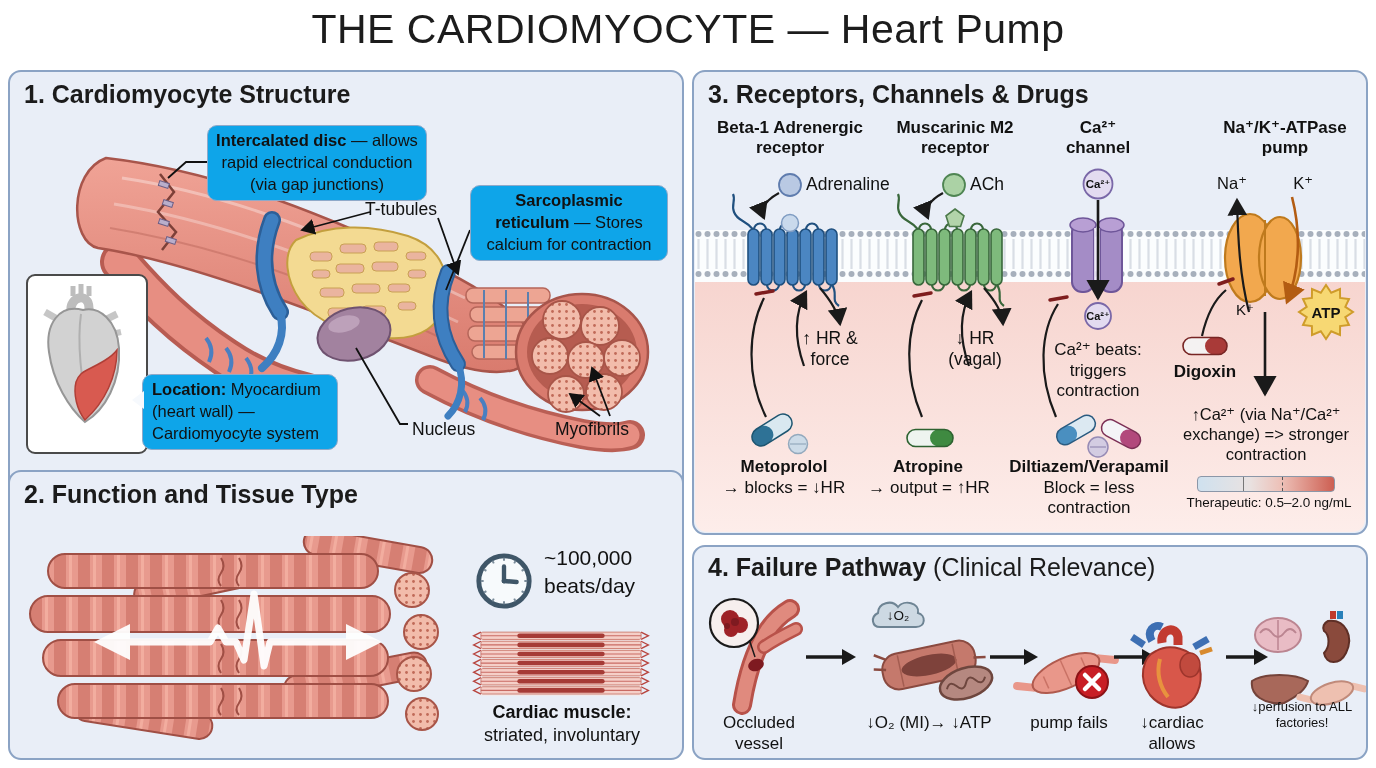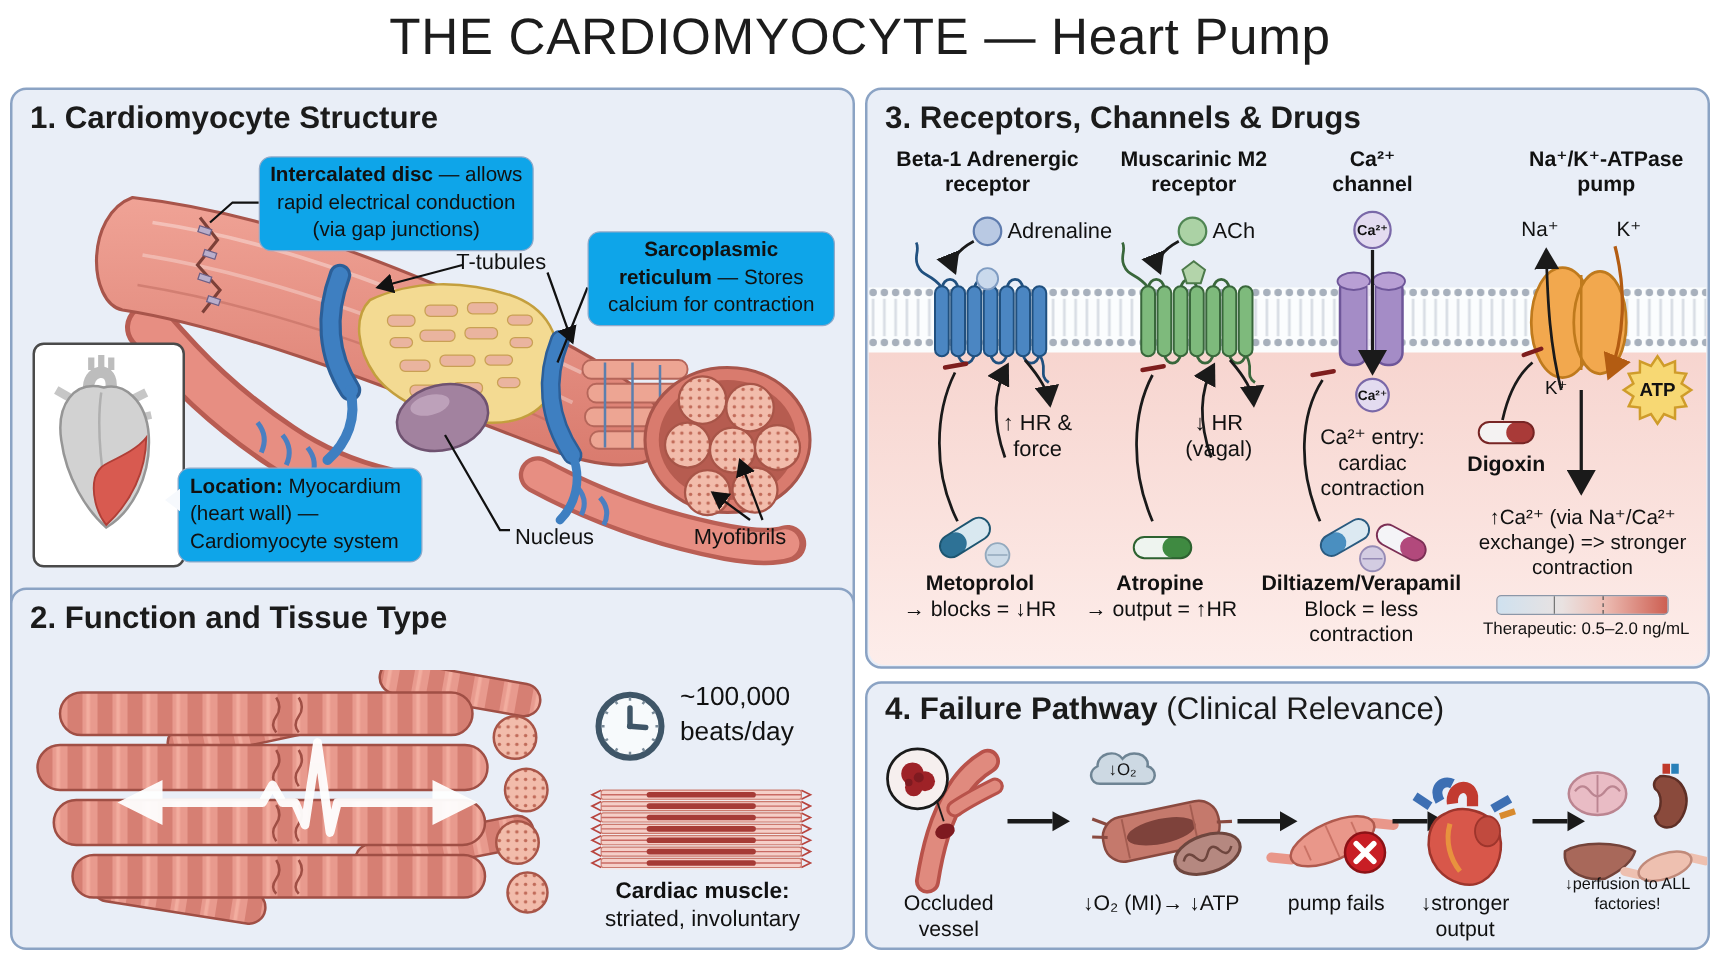--- a/index.html
+++ b/index.html
@@ -451,21 +451,21 @@
     <div class="lbl" style="left:276px;top:102px;width:70px;">ACh</div>
     <div class="ion" style="left:385px;top:105px;width:38px;font-size:11.5px;">Ca²⁺</div>
     <div class="ion" style="left:387px;top:238px;width:34px;font-size:11px;">Ca²⁺</div>
     <div class="ion" style="left:516px;top:102px;width:44px;font-size:16.5px;font-weight:500;">Na⁺</div>
     <div class="ion" style="left:587px;top:102px;width:44px;font-size:16.5px;font-weight:500;">K⁺</div>
     <div class="ion" style="left:533px;top:229px;width:36px;font-size:15px;font-weight:500;">K⁺</div>
     <div class="ion" style="left:611px;top:232px;width:42px;font-size:15px;">ATP</div>
 
     <div class="fx" style="left:90px;top:256px;width:92px;">↑ HR &amp; force</div>
     <div class="fx" style="left:237px;top:256px;width:88px;">↓ HR (vagal)</div>
-    <div class="fx" style="left:347px;top:268px;width:114px;font-size:17px;">Ca²⁺ entry: cardiac contraction</div>
+    <div class="fx" style="left:347px;top:268px;width:114px;font-size:17px;">Ca²⁺ beats: triggers contraction</div>
 
     <div class="drugname" style="left:25px;top:385px;width:130px;">Metoprolol</div>
     <div class="drugfx" style="left:8px;top:406px;width:164px;">→ blocks = ↓HR</div>
     <div class="drugname" style="left:172px;top:385px;width:124px;">Atropine</div>
     <div class="drugfx" style="left:160px;top:406px;width:150px;">→ output = ↑HR</div>
     <div class="drugname" style="left:307px;top:385px;width:176px;">Diltiazem/Verapamil</div>
     <div class="drugfx" style="left:322px;top:406px;width:146px;">Block = less contraction</div>
     <div class="drugname" style="left:466px;top:290px;width:90px;">Digoxin</div>
     <div class="drugfx" style="left:487px;top:333px;width:170px;font-size:16.5px;">↑Ca²⁺ (via Na⁺/Ca²⁺ exchange) =&gt; stronger contraction</div>
 
@@ -573,17 +573,17 @@
           <ellipse cx="638" cy="108" rx="22" ry="10" fill="#eec0b0" stroke="#c08a7a" stroke-width="2"></ellipse>
         </g>
       </g>
     </svg>
 
     <div class="lbl" style="left:180px;top:61px;width:48px;text-align:center;font-size:13.5px;font-weight:500;z-index:7;">↓O₂</div>
 
     <div class="fx" style="left:15px;top:166px;width:100px;font-size:17px;">Occluded vessel</div>
     <div class="fx" style="left:150px;top:166px;width:170px;font-size:17px;">↓O₂ (MI)→ ↓ATP</div>
     <div class="fx" style="left:325px;top:166px;width:100px;font-size:17px;">pump fails</div>
-    <div class="fx" style="left:428px;top:166px;width:100px;font-size:17px;">↓stronger output</div>
+    <div class="fx" style="left:428px;top:166px;width:100px;font-size:17px;">↓cardiac allows</div>
     <div class="fx" style="left:538px;top:152px;width:140px;font-size:13px;">↓perfusion to ALL factories!</div>
   </div>
 
 </div>
 
 </body></html>

